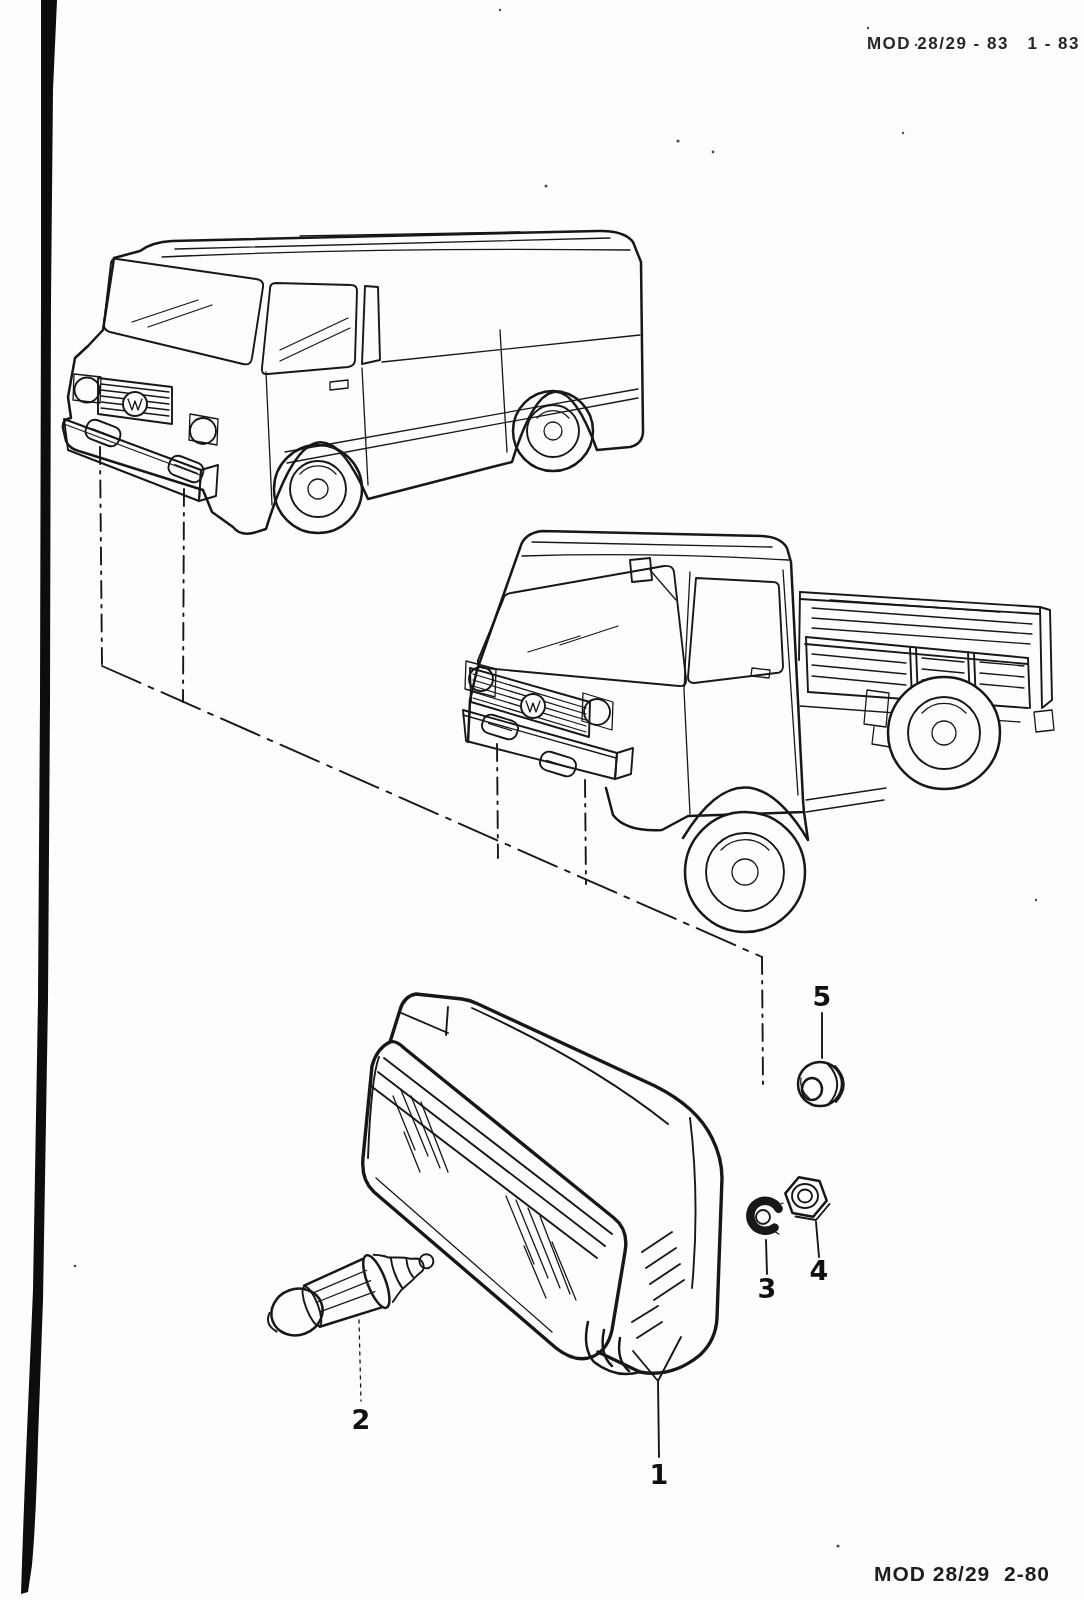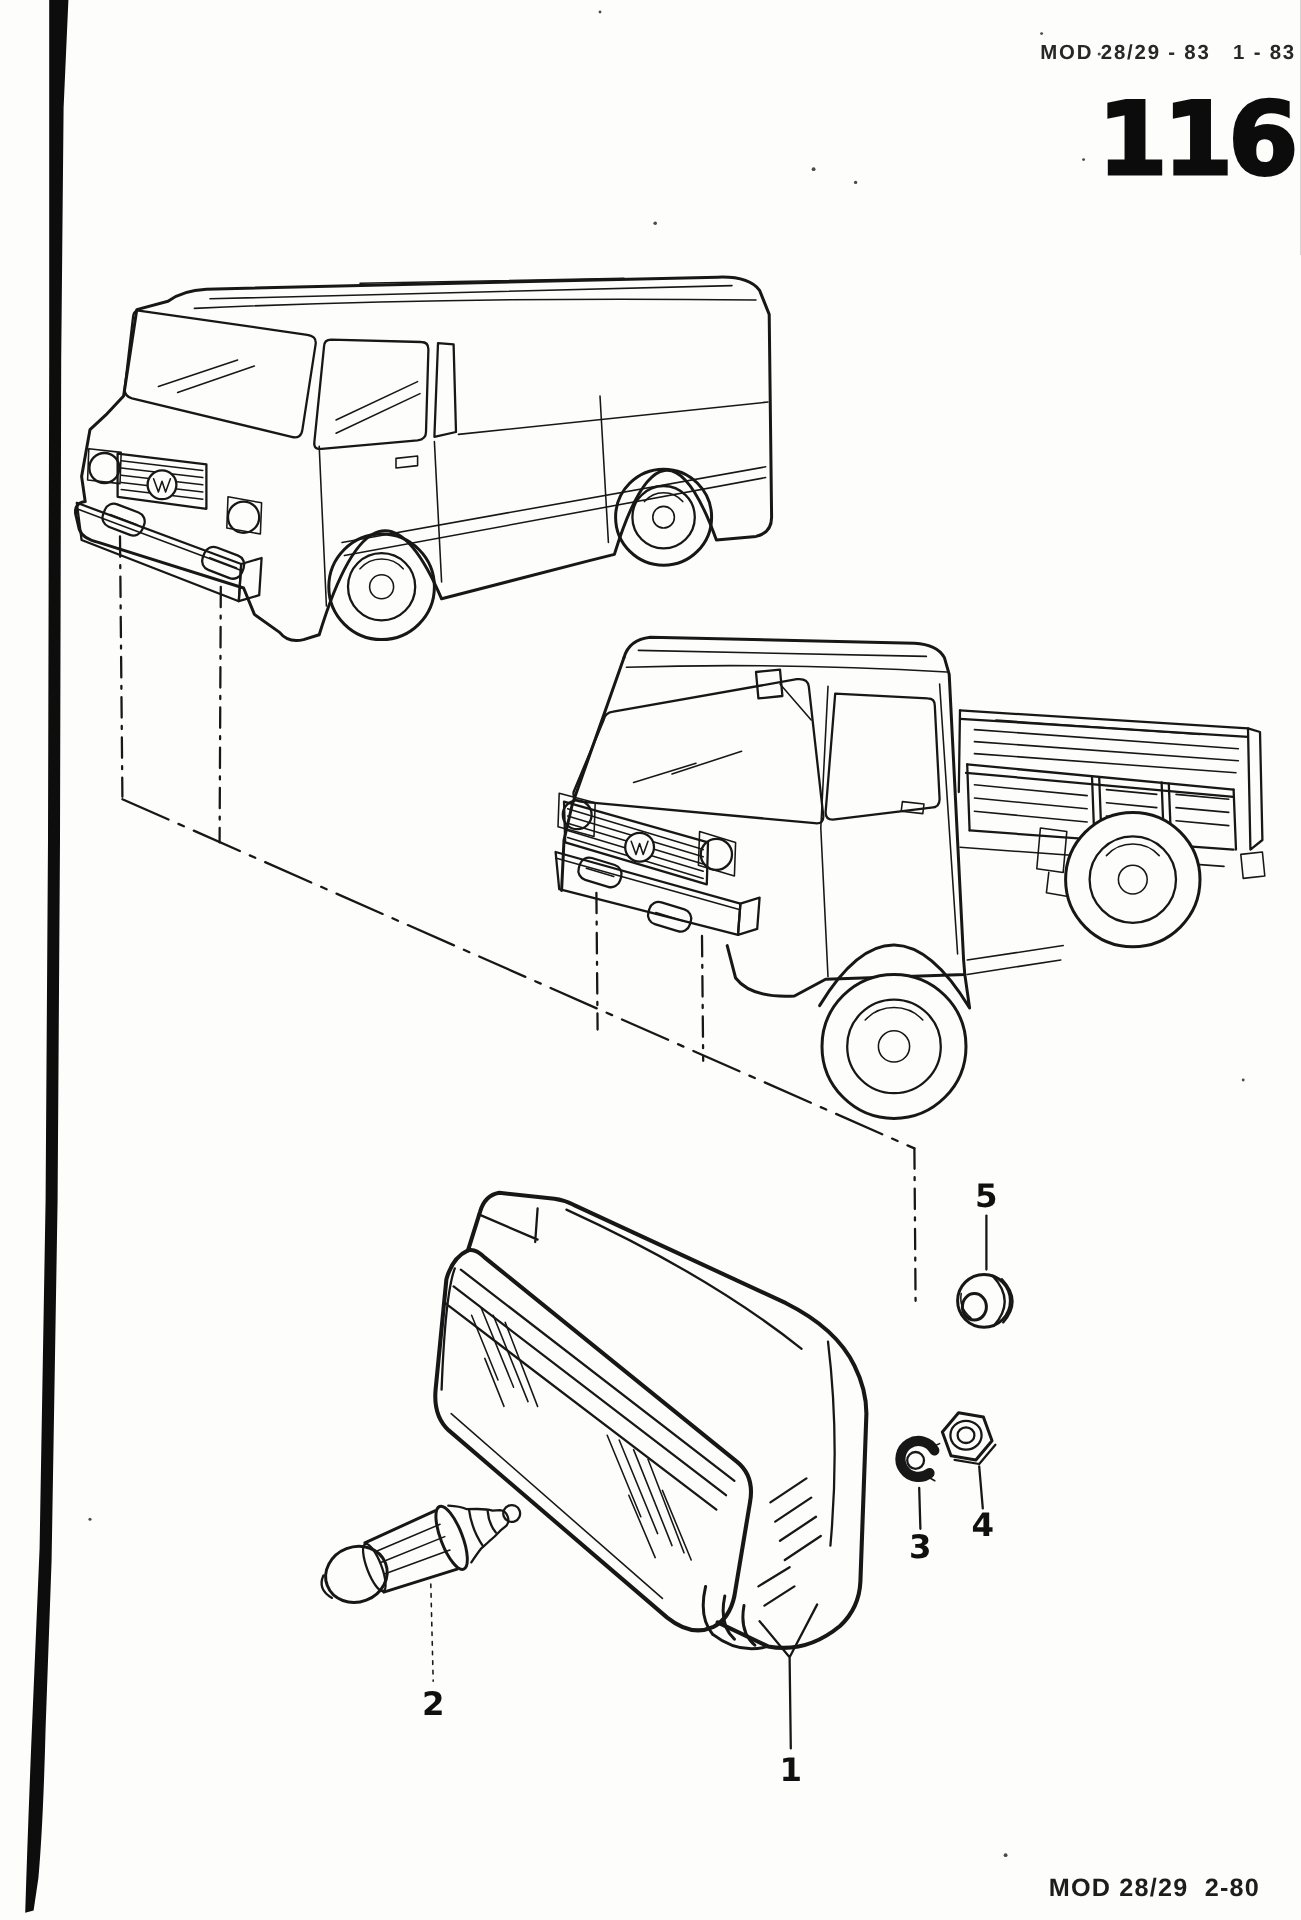--- a/index.html
+++ b/index.html
@@ -26,21 +26,20 @@
   .ftr{position:absolute;bottom:14px;right:34px;font-size:21px;font-weight:700;
        letter-spacing:1px;color:#1d1d1d;white-space:pre;margin-top:18px;}
   .speck{fill:#2c2c2c;stroke:none;}
 </style>
 </head>
 <body>
 
 <div id="page">
 
   <div class="hdr">MOD 28/29 - 83   1 - 83</div>
-  <div class="pageno">116</div>
   <div class="ftr">MOD 28/29  2-80</div>
 
   <svg id="art" width="1084" height="1600" viewBox="0 0 1084 1600">
 
     <path class="solid" d="M 41,0 L 57,0 L 53,90 L 51,300 L 50,700 L 48,1000 L 43,1300 L 38,1440
          Q 36,1520 32,1565 L 28,1592 L 21,1594 Q 23,1530 26,1455 L 33,1290
          L 38,1000 L 40,700 L 41,300 Z"></path>
 
     <g class="ln">
 

